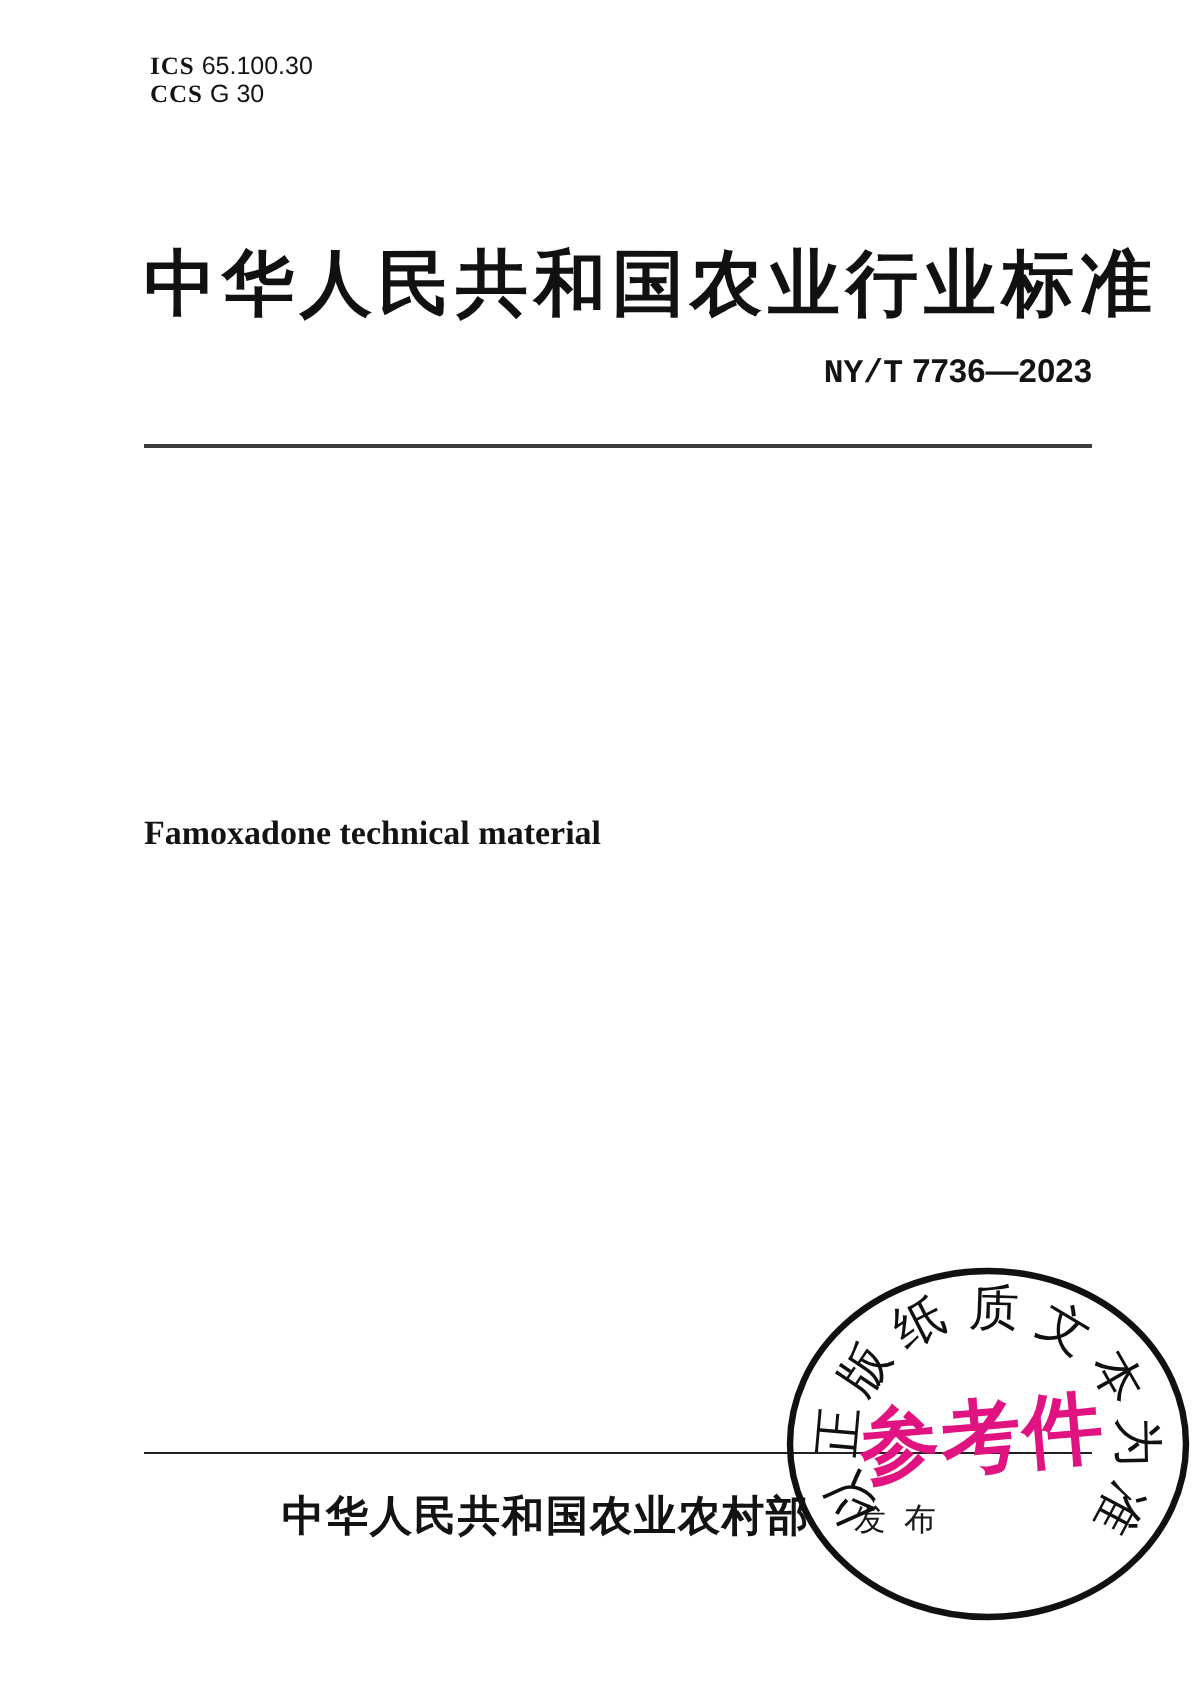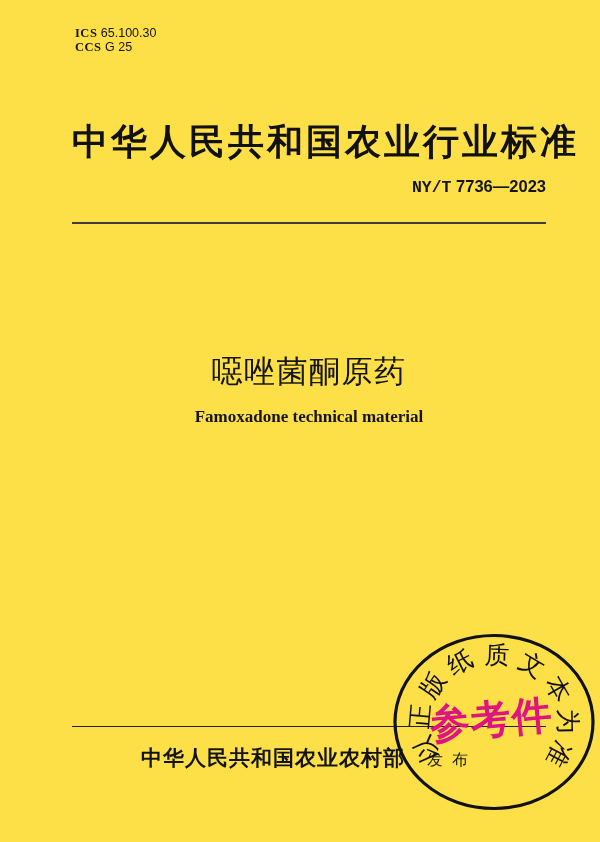--- a/index.html
+++ b/index.html
@@ -1,18 +1,18 @@
 <!DOCTYPE html>
 <html><head>
 <meta charset="utf-8">
 <style>
   html,body { margin:0; padding:0; background:#888; }
   .page {
     position:relative; width:600px; height:842px; margin:0 auto;
-    background:#fde047; overflow:hidden;
+    background:#ffffff; overflow:hidden;
     font-family:"Liberation Sans", sans-serif; color:#141414;
   }
 
   
   .ics-block { position:absolute; left:75px; top:26px; font-size:12.5px; line-height:14px; }
   .ics-line .lbl { font-family:"Liberation Serif", serif; font-weight:bold; letter-spacing:0.5px; }
   .ics-line .val { font-family:"Liberation Sans", sans-serif; }
 
   
   .logo {
@@ -33,21 +33,21 @@
   .rule-top { position:absolute; left:72px; top:222px; width:474px; height:0; border-top:2px solid #3c3c3c; }
 
   
   .doc-title {
     position:absolute; left:72px; width:474px; top:351px;
     text-align:center; font-size:31px; line-height:42px; font-weight:500;
     letter-spacing:1.5px; color:#151515;
   }
   .doc-title-en {
     position:absolute; left:72px; width:474px; top:407px;
-    text-align:center; font-size:17px; font-weight:bold;
+    text-align:left; font-size:17px; font-weight:bold;
     font-family:"Liberation Serif", serif; color:#141414;
   }
 
   
   .date-row { position:absolute; left:72px; top:703px; width:474px; height:20px; font-size:15px; }
   .issue { position:absolute; left:2px; top:0; }
   .impl  { position:absolute; right:0; top:0; }
   .rule-bottom { position:absolute; left:72px; top:726px; width:474px; height:0; border-top:1.5px solid #222; }
 
   
@@ -77,35 +77,34 @@
 
 <div class="page">
 
   <div class="ics-block">
     <div class="ics-line">
       <span class="lbl">ICS</span>
       <span class="val">65.100.30</span>
     </div>
     <div class="ics-line">
       <span class="lbl">CCS</span>
-      <span class="val">G 25</span>
+      <span class="val">G 30</span>
     </div>
   </div>
 
 
   <div class="std-title">中华人民共和国农业行业标准</div>
 
   <div class="std-number">
     <span class="pfx">NY/T</span>
     <span>7736—2023</span>
   </div>
 
   <div class="rule-top"></div>
 
-  <div class="doc-title">噁唑菌酮原药</div>
   <div class="doc-title-en">Famoxadone technical material</div>
 
 
   <div class="rule-bottom"></div>
 
   <div class="publisher-row">
     <span class="pub-name">中华人民共和国农业农村部</span><span class="pub-action">发布</span>
   </div>
 
   <div class="stamp">

